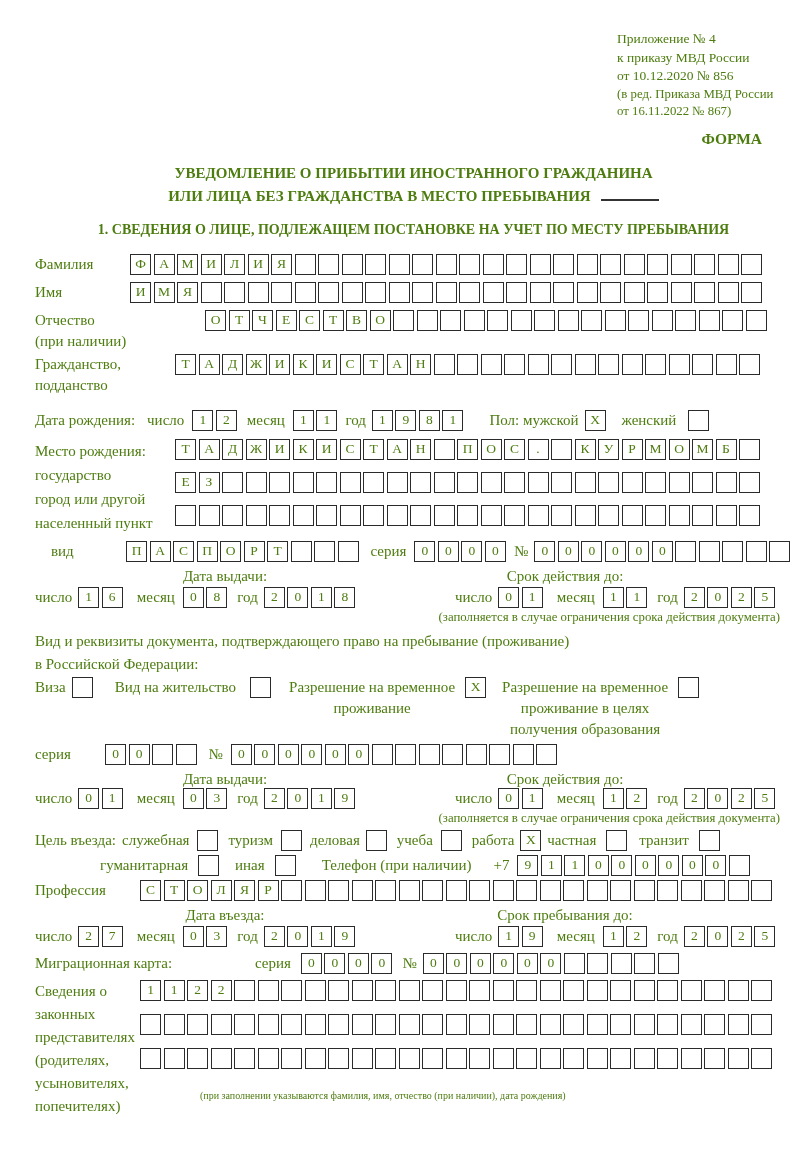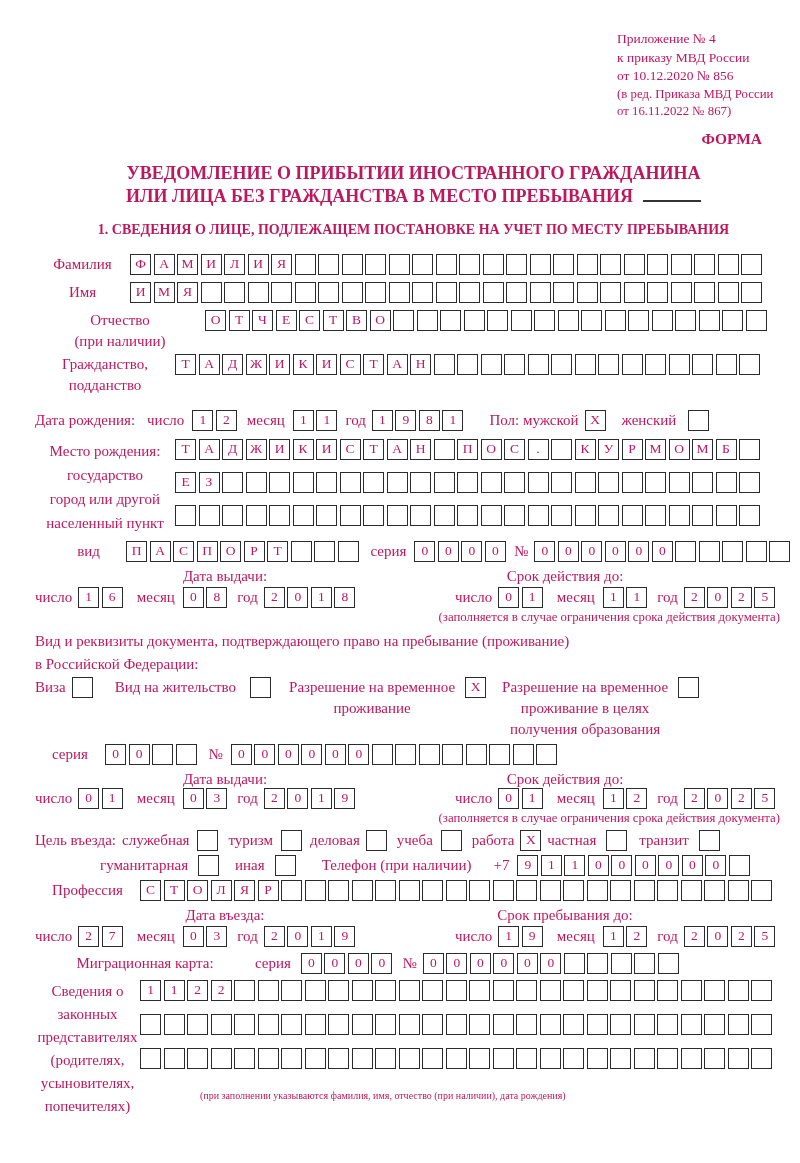--- a/index.html
+++ b/index.html
@@ -1,33 +1,33 @@
 <!DOCTYPE html>
 <html><head>
 <meta charset="utf-8">
 <style>
   html,body{margin:0;padding:0;background:#ffffff;}
   .page{
-    width:800px;height:1163px;background:#fff;color:#be185d;
+    width:800px;height:1163px;background:#fff;color:#4d7c0f;
     font-family:"Liberation Serif","DejaVu Serif",serif;font-size:15px;
     box-sizing:border-box;padding:30px 8px 0 35px;overflow:hidden;position:relative;
   }
   .row{display:flex;align-items:flex-start;}
-  .lbl{white-space:nowrap;line-height:21px;text-align:center;}
+  .lbl{white-space:nowrap;line-height:21px;}
   .boxes{display:flex;gap:2.5px;flex-wrap:nowrap;}
   .box{
     width:21px;height:21px;box-sizing:border-box;border:1.6px solid #2b2b2b;
     display:flex;align-items:center;justify-content:center;
     font-size:13.5px;line-height:1;background:#fff;flex:0 0 auto;
   }
   
   .ref{margin-left:582px;font-size:13.5px;line-height:18.5px;}
   .ref .small{font-size:12.8px;line-height:17px;}
   .forma{text-align:right;padding-right:30px;font-weight:bold;font-size:15.5px;margin-top:10px;}
-  .title{margin-top:14px;text-align:center;font-weight:bold;font-size:18px;line-height:23px;}
+  .title{margin-top:14px;text-align:center;font-weight:bold;font-size:15px;line-height:23px;}
   .blank-line{display:inline-block;width:58px;border-bottom:2px solid #333;height:14px;margin-left:10px;}
   .sect{margin-top:14px;text-align:center;font-weight:bold;font-size:14px;}
   
   .mt16{margin-top:16px;} .mt14{margin-top:14px;} .mt8{margin-top:8px;} .mt7{margin-top:7px;}
   .mt6{margin-top:6px;} .mt4{margin-top:4px;} .mt2{margin-top:2px;}
   .w95{width:95px;flex:0 0 95px;}
   .w170{width:170px;flex:0 0 170px;}
   .w140{width:140px;flex:0 0 140px;}
   .w105{width:105px;flex:0 0 105px;}
   .w75{width:75px;flex:0 0 75px;margin-left:16px;}

